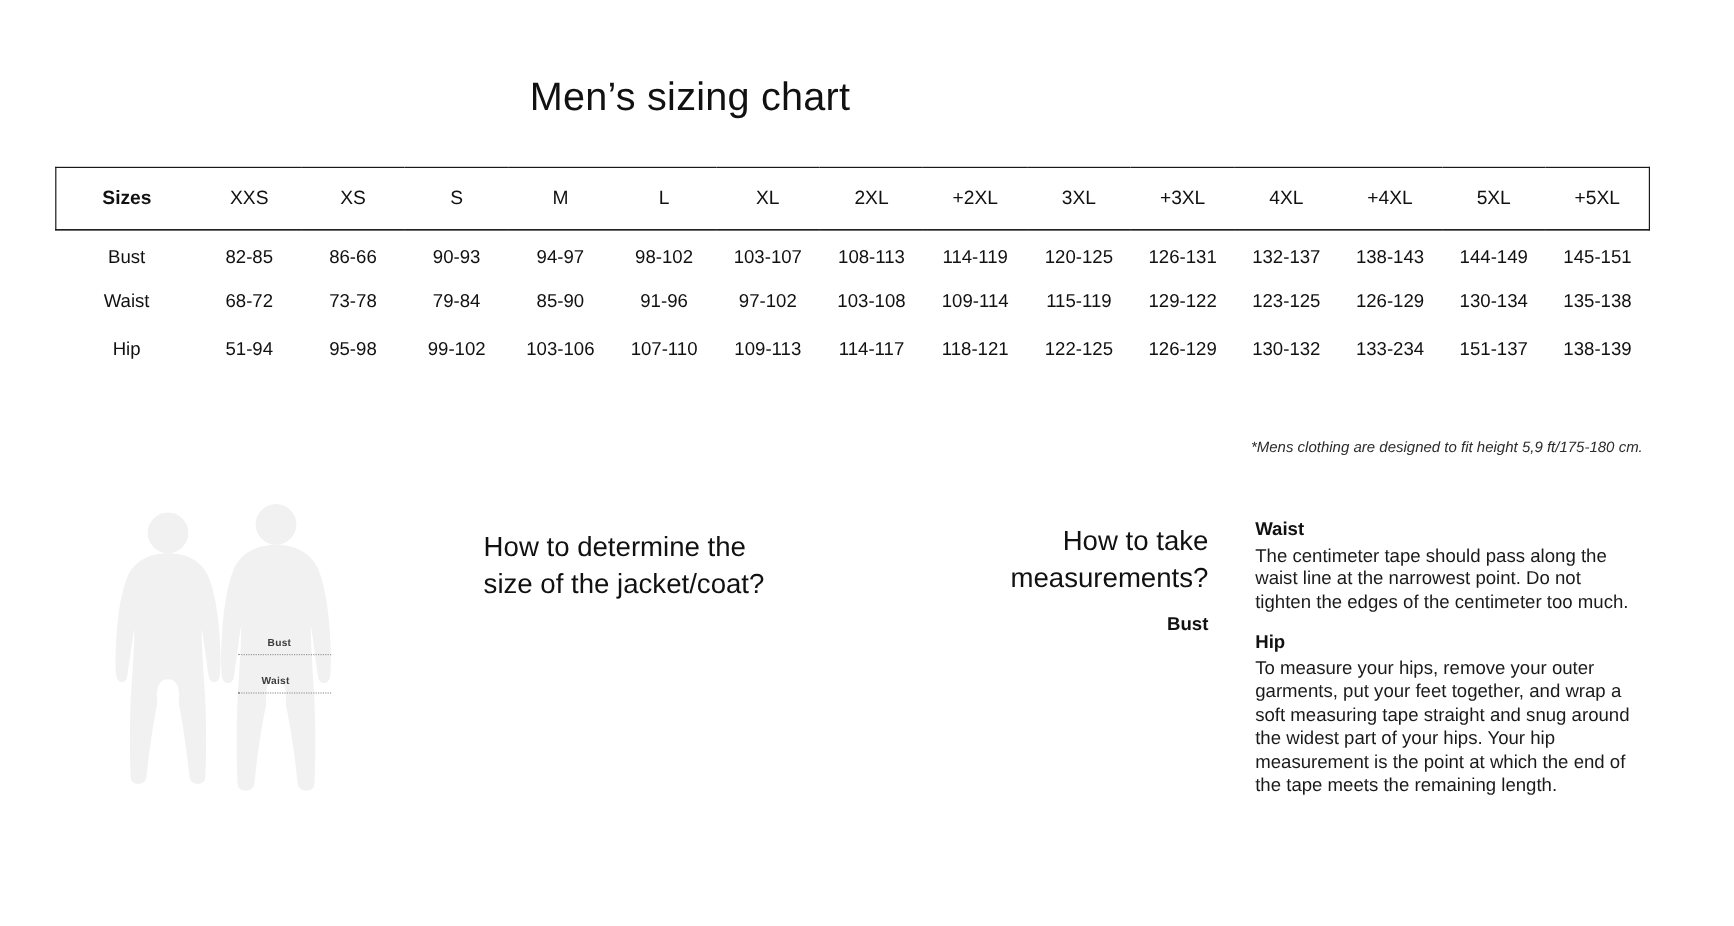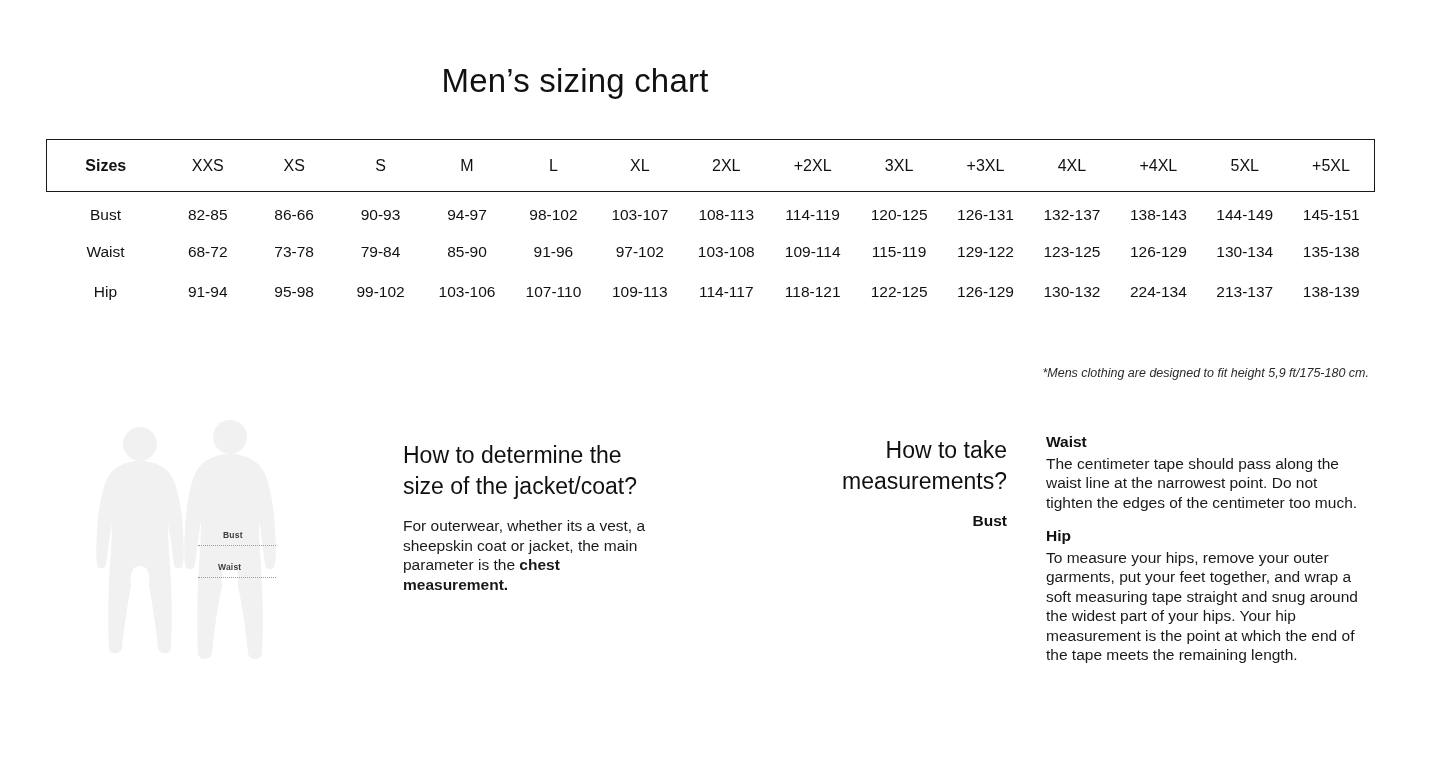--- a/index.html
+++ b/index.html
@@ -202,33 +202,33 @@
         <td>109-114</td>
         <td>115-119</td>
         <td>129-122</td>
         <td>123-125</td>
         <td>126-129</td>
         <td>130-134</td>
         <td>135-138</td>
       </tr>
       <tr>
         <td class="row-label col-label">Hip</td>
-        <td>91-94</td>
+        <td>51-94</td>
         <td>95-98</td>
         <td>99-102</td>
         <td>103-106</td>
         <td>107-110</td>
         <td>109-113</td>
         <td>114-117</td>
         <td>118-121</td>
         <td>122-125</td>
         <td>126-129</td>
         <td>130-132</td>
-        <td>224-134</td>
-        <td>213-137</td>
+        <td>133-234</td>
+        <td>151-137</td>
         <td>138-139</td>
       </tr>
     </tbody>
   </table>
 </div>
 
 <div class="notes">
   <div>*Mens clothing are designed to fit height 5,9 ft/175-180 cm.</div>
 </div>
 
@@ -286,21 +286,20 @@
     </g>
   </svg>
   <div class="dotline dot-bust"></div>
   <div class="fig-label lbl-bust">Bust</div>
   <div class="dotline dot-waist"></div>
   <div class="fig-label lbl-waist">Waist</div>
 </div>
 
 <div class="col" id="col-a">
   <h2>How to determine the size of the jacket/coat?</h2>
-  <p><span>For outerwear, whether its  a vest, a sheepskin coat or jacket, the main parameter is the </span><b>chest measurement.</b></p>
 </div>
 
 <div class="col" id="col-b">
   <h2>How to take measurements?</h2>
   <h3>Bust</h3>
 </div>
 
 <div class="col" id="col-c">
   <h3>Waist</h3>
   <p>The centimeter tape should pass along the waist line at the narrowest point. Do not tighten the edges of the centimeter too much.</p>

